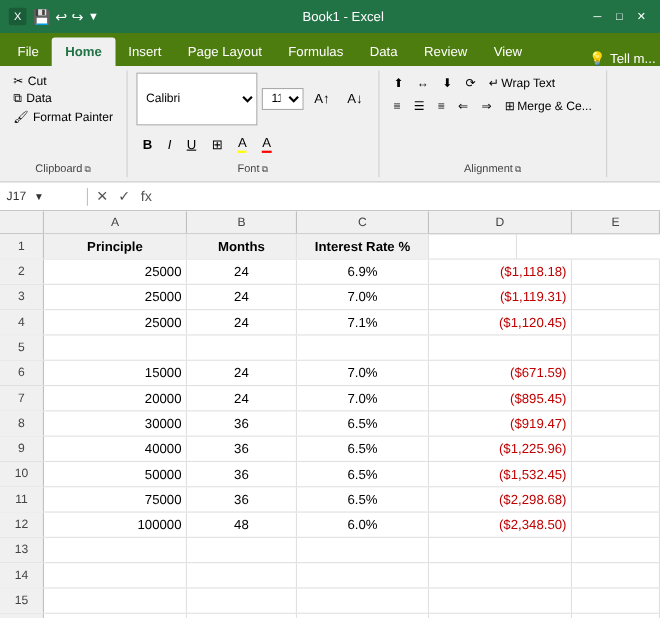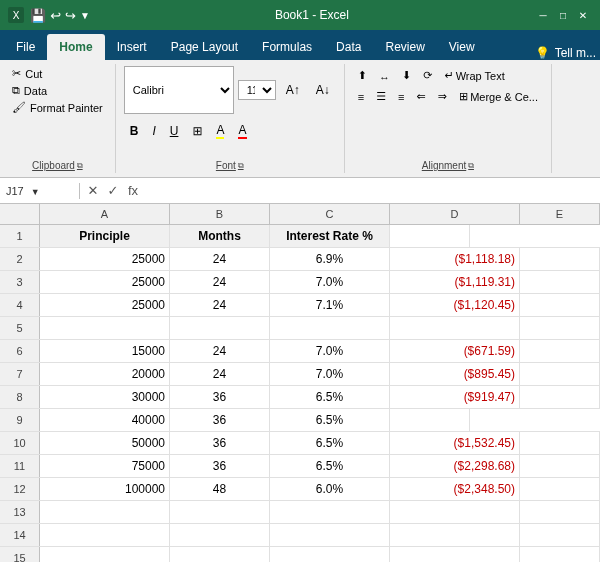--- a/index.html
+++ b/index.html
@@ -17,21 +17,21 @@
     }
     .title-bar-left { display: flex; align-items: center; gap: 6px; }
     .title-bar-icons { display: flex; gap: 4px; align-items: center; }
     .title-icon { width: 16px; height: 16px; background: #1a5c38; border-radius: 2px; display: flex; align-items: center; justify-content: center; font-size: 10px; color: white; }
     .title-text { color: white; font-size: 12px; }
     .window-controls { display: flex; gap: 2px; }
     .win-btn { width: 18px; height: 18px; background: transparent; border: none; color: white; font-size: 10px; cursor: pointer; display: flex; align-items: center; justify-content: center; }
 
     
     .ribbon-tabs {
-      background: #0c4a6e;
+      background: #4d7c0f;
       display: flex;
       align-items: flex-end;
       padding: 0 4px;
       height: 30px;
     }
     .ribbon-tab {
       padding: 4px 12px;
       color: white;
       font-size: 12px;
       cursor: pointer;
@@ -60,26 +60,25 @@
       flex-direction: column;
       border-right: 1px solid #d0d0d0;
       padding: 2px 8px;
       min-width: fit-content;
     }
     .ribbon-group-content { display: flex; gap: 4px; flex: 1; align-items: flex-start; }
     .ribbon-group-label {
       text-align: center;
       font-size: 10px;
       color: #444;
-      margin-top: 18px;
+      margin-top: 6px;
       display: flex;
       align-items: center;
       justify-content: center;
       gap: 2px;
-      text-decoration: underline;
     }
     .group-expand { font-size: 8px; cursor: pointer; }
 
     
     .paste-btn {
       display: flex;
       flex-direction: column;
       align-items: center;
       cursor: pointer;
       padding: 2px 4px;
@@ -444,20 +443,21 @@
         <div class="cell col-b center">36</div>
         <div class="cell col-c center">6.5%</div>
         <div class="cell col-d right red red">($919.47)</div>
         <div class="cell col-e"></div>
       </div>
       <div class="sheet-row">
         <div class="row-num">9</div>
         <div class="cell col-a right">40000</div>
         <div class="cell col-b center">36</div>
         <div class="cell col-c center">6.5%</div>
+        <div class="cell col-d right red red">($1,225.96)</div>
         <div class="cell col-e"></div>
       </div>
       <div class="sheet-row">
         <div class="row-num">10</div>
         <div class="cell col-a right">50000</div>
         <div class="cell col-b center">36</div>
         <div class="cell col-c center">6.5%</div>
         <div class="cell col-d right red red">($1,532.45)</div>
         <div class="cell col-e"></div>
       </div>

